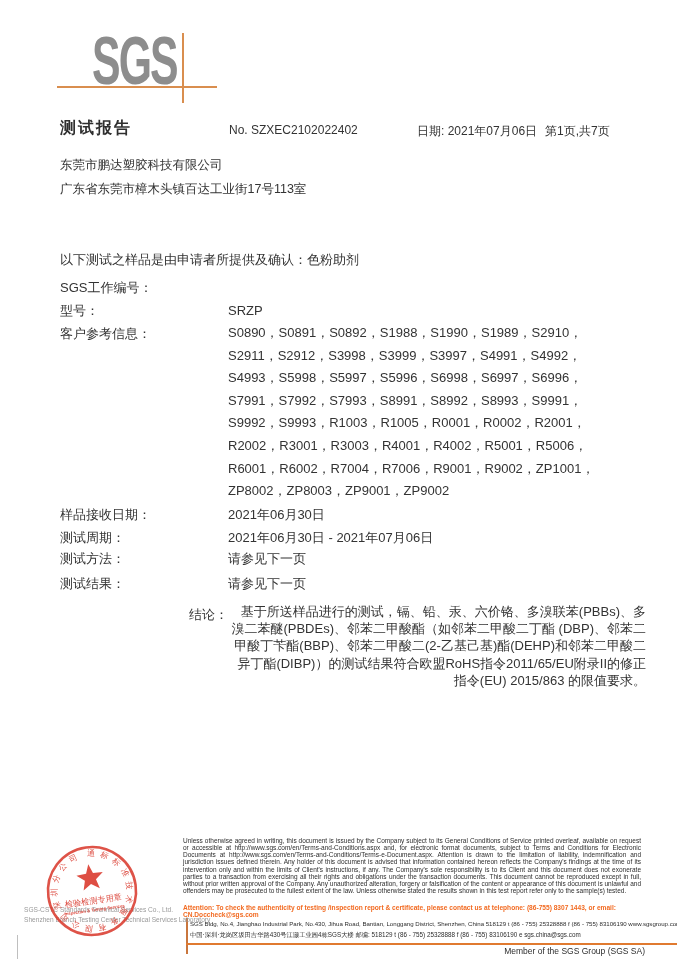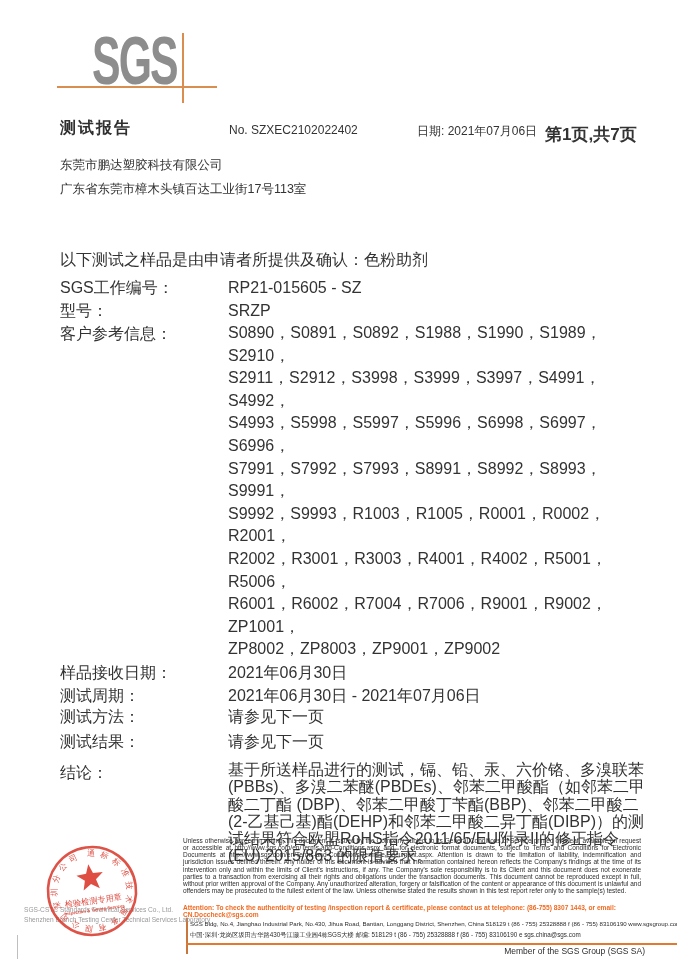--- a/index.html
+++ b/index.html
@@ -13,35 +13,35 @@
     font-size:69px; line-height:54px; font-weight:bold; color:#8d8d8d;
     letter-spacing:-3px; transform:scaleX(0.62); transform-origin:0 0;
   }
   .logo-underline { position:absolute; left:57px; top:86px; width:160px; height:2px; background:#d98e4f; }
   .logo-vertline  { position:absolute; left:182px; top:33px; width:2px; height:70px; background:#d98e4f; }
 
   
   .report-title { position:absolute; left:60px; top:118px; font-size:16px; font-weight:bold; color:#2f2f2f; letter-spacing:2px; }
   .report-no    { position:absolute; left:229px; top:123px; font-size:12px; color:#333; }
   .report-date  { position:absolute; left:417px; top:123px; font-size:12px; color:#333; }
-  .report-page  { position:absolute; left:545px; top:123px; font-size:17px; color:#333;font-weight:bold; }
+  .report-page  { position:absolute; left:545px; top:123px; font-size:12px; color:#333; }
 
   .applicant-name    { position:absolute; left:60px; top:157px; font-size:12.5px; color:#333; }
   .applicant-address { position:absolute; left:60px; top:181px; font-size:12.5px; color:#333; }
 
   
-  .fields { position:absolute; left:60px; top:248px; width:586px; font-size:16px; color:#333; }
+  .fields { position:absolute; left:60px; top:248px; width:586px; font-size:13px; color:#333; }
   .intro-line { line-height:23px; margin-bottom:5px; }
   .row   { display:flex; }
   .label { width:168px; flex:none; line-height:23px; }
   .value { flex:1; line-height:23px; }
   .ref-line { line-height:22.6px; }
   .row-method .label, .row-method .value { line-height:20px; }
   .row-result { margin-top:3px; }
-  .row-conclusion { margin-top:8px; }
+  .row-conclusion { margin-top:8px;text-align:right; }
   .conclusion-text { line-height:17.3px; }
 
   
   .disclaimer {
     position:absolute; left:183px; top:837px; width:458px;
     font-size:6.5px; line-height:7.15px; text-align:justify; color:#2d2d2d;
   }
   .attention {
     position:absolute; left:183px; top:904px; width:458px;
     font-size:6.6px; line-height:7.2px; font-weight:bold; color:#f26a21;
@@ -71,21 +71,20 @@
   <div class="report-page">第1页,共7页</div>
 
   <div class="applicant-name">东莞市鹏达塑胶科技有限公司</div>
   <div class="applicant-address">广东省东莞市樟木头镇百达工业街17号113室</div>
 
   <div class="fields">
     <div class="intro-line">以下测试之样品是由申请者所提供及确认：色粉助剂</div>
 
     <div class="row">
       <div class="label">SGS工作编号：</div>
-      <div class="value">RP21-015605 - SZ</div>
     </div>
 
     <div class="row">
       <div class="label">型号：</div>
       <div class="value">SRZP</div>
     </div>
 
     <div class="row">
       <div class="label">客户参考信息：</div>
       <div class="value">

